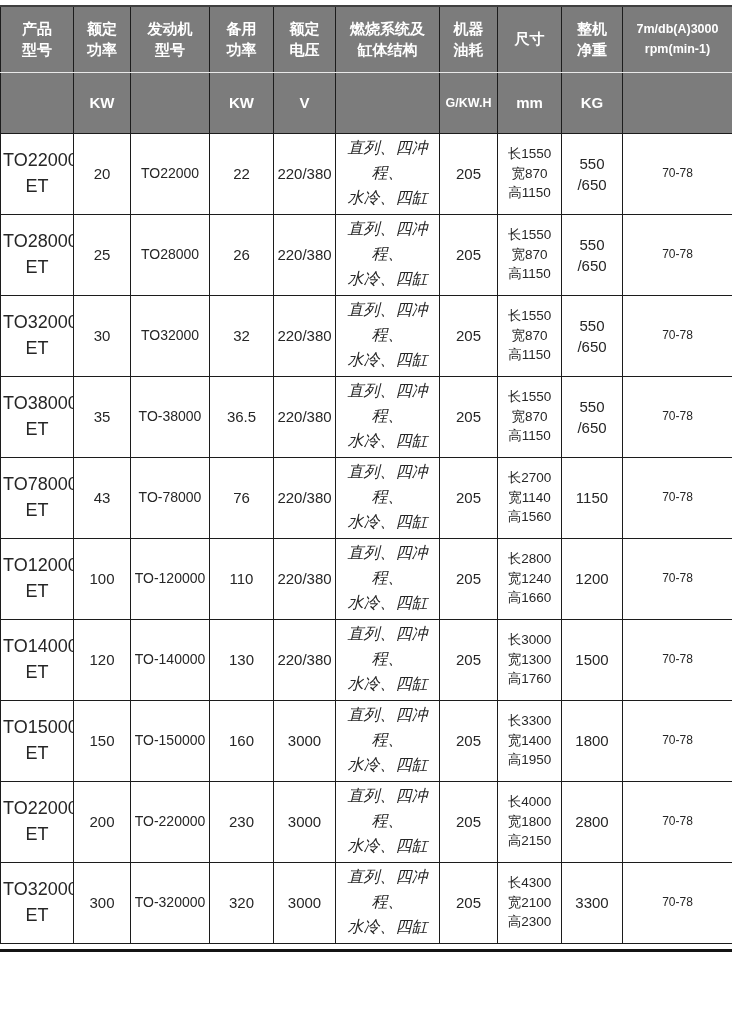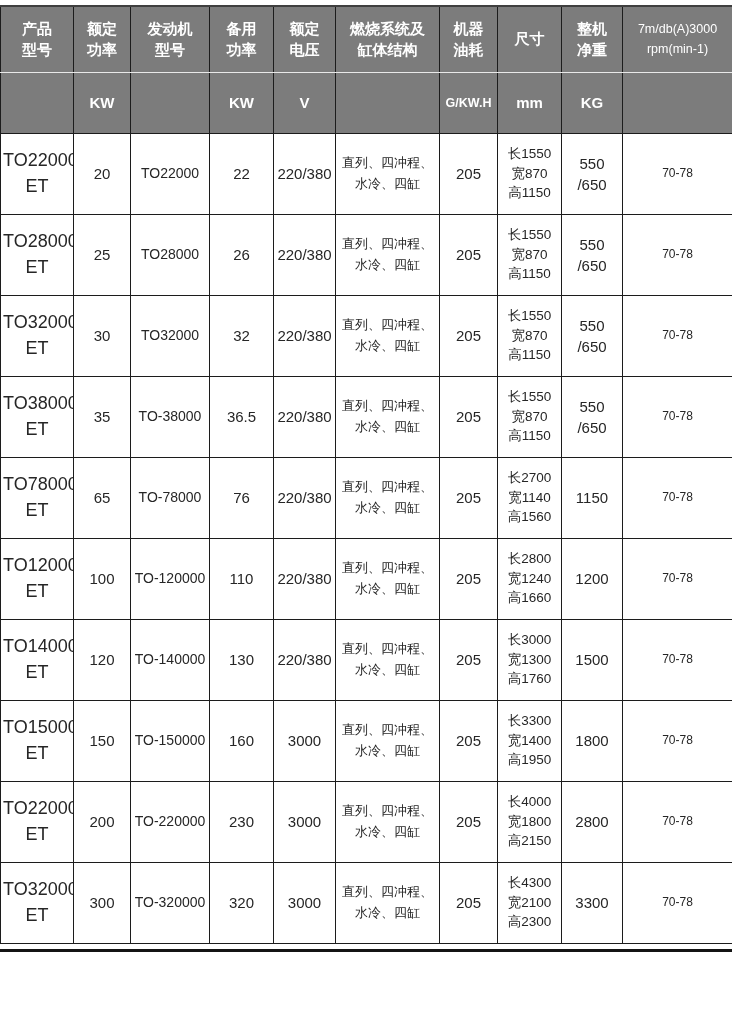--- a/index.html
+++ b/index.html
@@ -29,32 +29,32 @@
   thead td{
     background:var(--header-bg);color:var(--header-text);
     border-left:1px solid var(--grid);border-right:1px solid var(--grid);
     font-weight:600;
   }
   tr.header-titles td{
     height:66px;font-size:15px;line-height:1.45;
     border-top:2px solid var(--top-border);
     border-bottom:1px solid var(--hdr-div);
   }
-  tr.header-titles td.c9{font-size:12.5px;font-weight:400;line-height:1.6;}
+  tr.header-titles td.c9{font-size:12.5px;font-weight:700;line-height:1.6;}
   tr.header-units td{height:61px;font-size:15px;}
   tr.header-units td.c6{font-size:12.5px;margin-left:40px;}
   
   tbody td{
     background:#ffffff;color:var(--body-text);
     border:1px solid var(--grid);height:81px;
     font-size:15px;line-height:1.4;
   }
   tbody td.c0{font-size:18px;}
   tbody td.c2{font-size:14px;}
-  tbody td.c5{font-size:13px;line-height:1.55;}
+  tbody td.c5{font-size:16px;line-height:1.55;font-style:italic;}
   tbody td.c7{font-size:13.5px;line-height:1.45;}
   tbody td.c9{font-size:12px;}
   .bottom-bar{
     width:732px;height:3px;background:var(--bottom-bar);margin-top:5px;
   }
 </style>
 </head>
 <body>
 
 <table class="spec-table">
@@ -170,21 +170,21 @@
         <td class="c7">长1550
 宽870
 高1150</td>
         <td class="c8">550
 /650</td>
         <td class="c9">70-78</td>
       </tr>
       <tr>
         <td class="c0">TO78000
 ET</td>
-        <td class="c1">65</td>
+        <td class="c1">43</td>
         <td class="c2">TO-78000</td>
         <td class="c3">76</td>
         <td class="c4">220/380</td>
         <td class="c5">直列、四冲程、
 水冷、四缸</td>
         <td class="c6">205</td>
         <td class="c7">长2700
 宽1140
 高1560</td>
         <td class="c8">1150</td>

